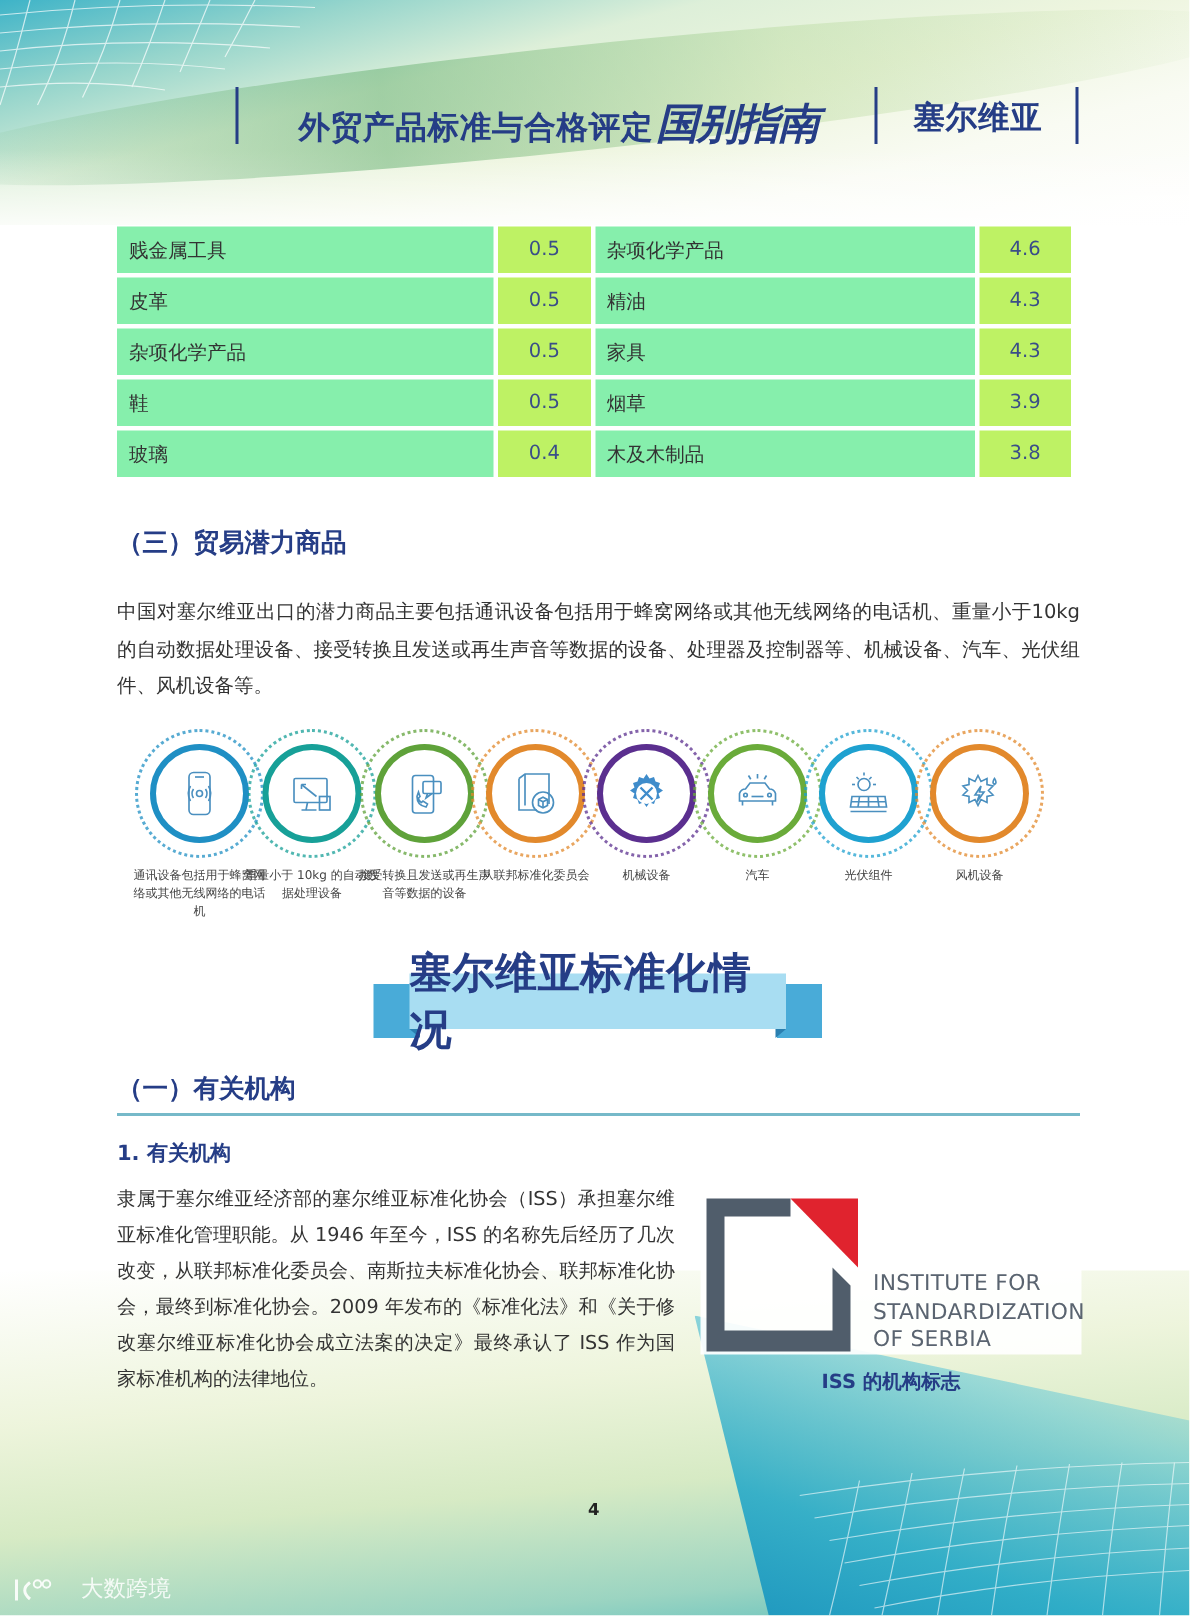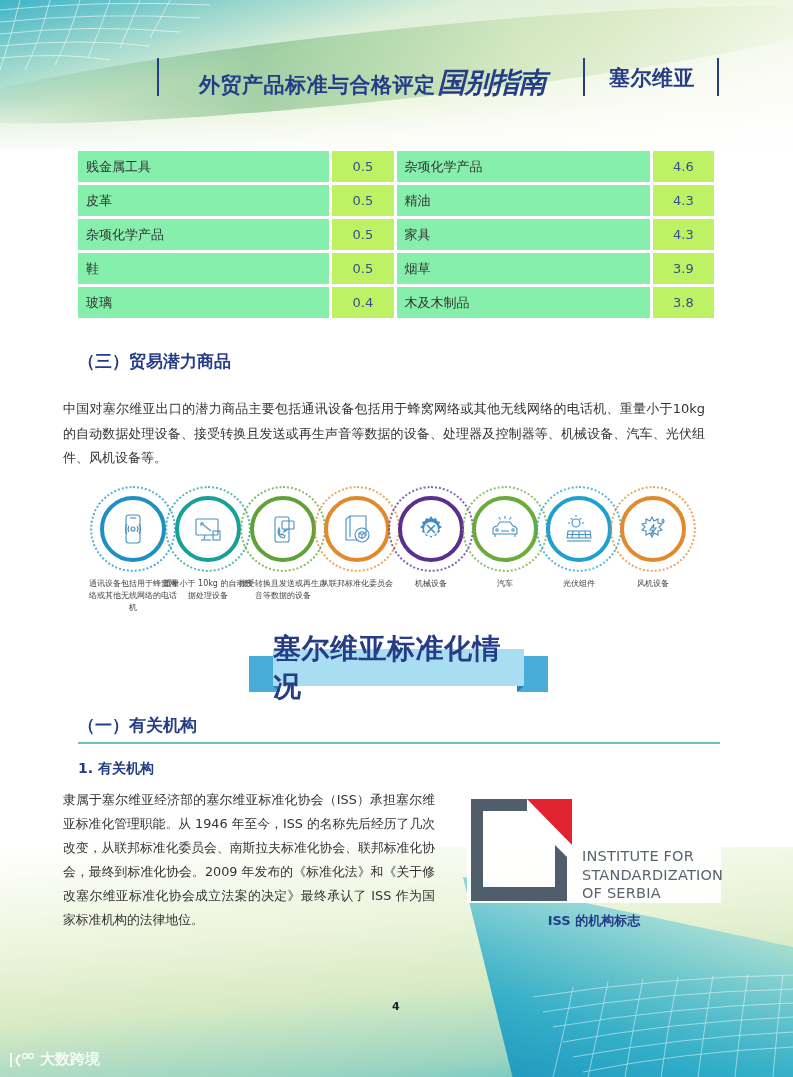--- a/index.html
+++ b/index.html
@@ -62,21 +62,21 @@
   .data-table { position: absolute; left: 78px; top: 148px; width: 642px; border-collapse: separate; border-spacing: 3px; }
   .data-table { margin-left: -3px; }
   .data-table td { height: 31px; font-size: 13px; color: #333; }
   .data-table td.name { background: #86efac; padding-left: 8px; width: 256px; }
   .data-table td.val { background: #bef264; text-align: center; width: 62px; color: #3a4e88; }
   .data-table td.name2 { width: 258px; }
 
   
   .h-sec { position: absolute; left: 78px; font-size: 17px; font-weight: bold; color: #253d86; }
   .para {
-    position: absolute; left: 63px; width: 642px; font-size: 13px; line-height: 24.5px; color: #333; text-align: justify;
+    position: absolute; left: 78px; width: 642px; font-size: 13px; line-height: 24.5px; color: #333; text-align: justify;
   }
 
   
   .icons { position: absolute; left: 90px; top: 492px; width: 620px; height: 120px; }
   .icon-item { position: absolute; top: 0; width: 90px; text-align: center; }
   .ring-wrap { position: relative; width: 74px; height: 74px; margin: 0 auto; }
   .ring-outer {
     position: absolute; inset: -6px; border-radius: 50%; border: 2px dotted; opacity: .75;
   }
   .ring {
@@ -100,21 +100,21 @@
 
   .h-line { position: absolute; left: 78px; top: 742px; width: 642px; height: 2px; background: #76b9c9; }
 
   .logo-box { position: absolute; left: 467px; top: 795px; width: 254px; height: 108px; background: rgba(255,255,255,0.92); }
   .logo-text {
     position: absolute; left: 115px; top: 52px; font-size: 14.5px; line-height: 18.5px; color: #5a6470; letter-spacing: 0.2px;
   }
   .logo-caption { position: absolute; left: 467px; top: 912px; width: 254px; text-align: center; font-size: 13px; font-weight: bold; color: #253d86; }
 
   .page-num { position: absolute; left: 392px; top: 1000px; font-size: 11px; font-weight: bold; color: #222; }
-  .watermark { position: absolute; left: 8px; top: 1050px; font-size: 15px; color: rgba(255,255,255,0.85); display: flex; align-items: center; gap: 4px; font-weight: bold; }
+  .watermark { position: absolute; left: 8px; top: 1050px; font-size: 15px; color: rgba(255,255,255,0.85); display: flex; align-items: center; gap: 18px; }
 </style>
 </head>
 <body>
 
 <div class="bg-top"></div>
 <div class="bg-wave1"></div>
 <svg class="bg-grid-tl" viewBox="0 0 210 80">
   <g stroke="#ffffff" stroke-width="0.8" fill="none">
     <path d="M0 10 Q100 0 210 5"></path>
       <path d="M0 22 Q100 12 200 18"></path>

